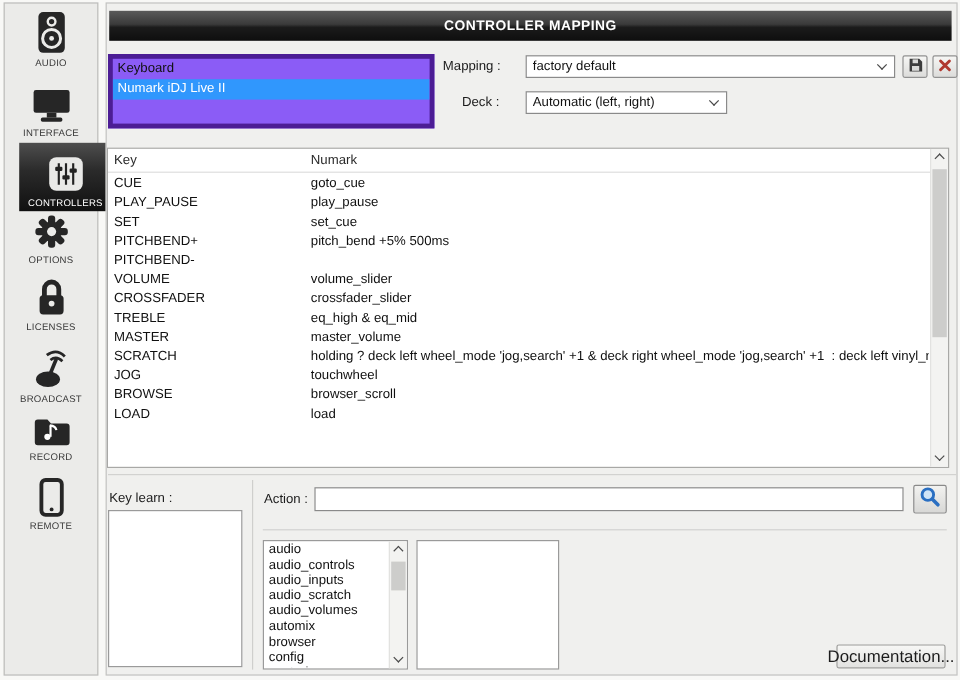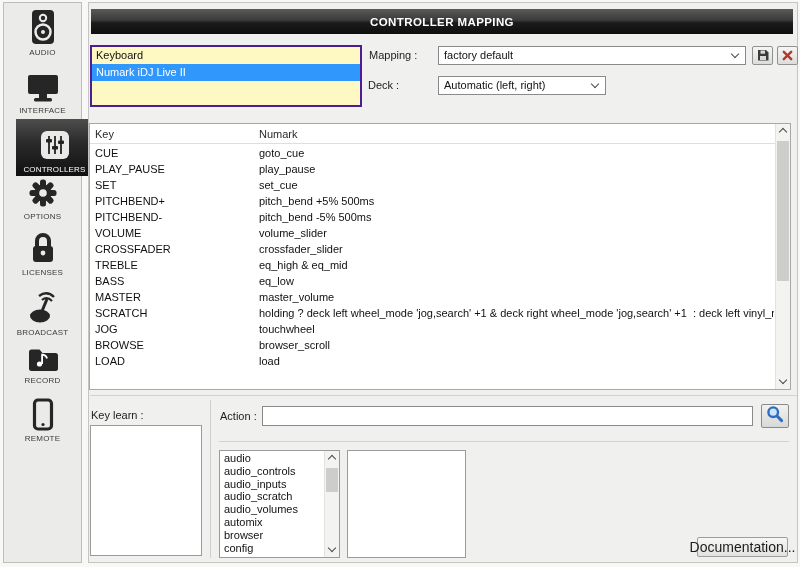--- a/index.html
+++ b/index.html
@@ -22,21 +22,21 @@
   .side-icon { display:flex; align-items:center; justify-content:center; }
 
   
   .title-bar { position:absolute; left:2px; top:6px; width:702px; height:25px;
                background:linear-gradient(180deg,#5a5a5a 0%,#3a3a3a 45%,#1b1b1b 55%,#0e0e0e 100%);
                display:flex; align-items:center; justify-content:center; }
   .title-bar span { color:#ffffff; font-size:11.5px; font-weight:bold; letter-spacing:0.4px; }
 
   
   .device-list { position:absolute; left:1px; top:42px; width:272px; height:62px;
-                 background:#fef9c3; border:2px solid #4c1d95; overflow:hidden; }
+                 background:#8b5cf6; border:4px solid #4c1d95; overflow:hidden; }
   .device-item { height:17px; line-height:17px; font-size:11px; color:#111; padding-left:4px;
                  white-space:nowrap; cursor:default; }
   .device-item.selected { background:#3097fd; color:#fff; }
 
   .lbl { position:absolute; font-size:11px; color:#1c1c1c; white-space:nowrap; }
 
   
   .combo { position:absolute; height:19px; background:#fff; border:1px solid #8a8a8a;
            font-size:11px; color:#111; line-height:17px; padding-left:5px;
            display:flex; align-items:center; cursor:default; }
@@ -237,21 +237,21 @@
       <span>
         <svg width="11" height="11" viewBox="0 0 11 11">
             <g stroke="#b0382f" stroke-width="2.4" stroke-linecap="round">
               <line x1="1.8" y1="1.8" x2="9.2" y2="9.2"></line>
               <line x1="9.2" y1="1.8" x2="1.8" y2="9.2"></line>
             </g>
           </svg>
       </span>
     </div>
 
-    <span class="lbl" style="left:279px; top:76px;text-align:right;">Deck :</span>
+    <span class="lbl" style="left:296px; top:76px;text-align:right;">Deck :</span>
     <div class="combo" style="left:349px; top:73px; width:168px;">
       <span class="combo-text">Automatic (left, right)</span>
       <span class="chev-down"></span>
     </div>
 
     <div class="map-table">
       <div class="map-header">
         <span class="col-key">Key</span>
         <span class="col-action">Numark</span>
       </div>
@@ -267,37 +267,32 @@
         <div class="map-row">
             <span class="cell-key">SET</span>
             <span class="cell-action">set_cue</span>
           </div>
         <div class="map-row">
             <span class="cell-key">PITCHBEND+</span>
             <span class="cell-action">pitch_bend +5% 500ms</span>
           </div>
         <div class="map-row">
             <span class="cell-key">PITCHBEND-</span>
-            <span class="cell-action">pitch_bend -5% 500ms</span>
           </div>
         <div class="map-row">
             <span class="cell-key">VOLUME</span>
             <span class="cell-action">volume_slider</span>
           </div>
         <div class="map-row">
             <span class="cell-key">CROSSFADER</span>
             <span class="cell-action">crossfader_slider</span>
           </div>
         <div class="map-row">
             <span class="cell-key">TREBLE</span>
             <span class="cell-action">eq_high &amp; eq_mid</span>
-          </div>
-        <div class="map-row">
-            <span class="cell-key">BASS</span>
-            <span class="cell-action">eq_low</span>
           </div>
         <div class="map-row">
             <span class="cell-key">MASTER</span>
             <span class="cell-action">master_volume</span>
           </div>
         <div class="map-row">
             <span class="cell-key">SCRATCH</span>
             <span class="cell-action">holding ? deck left wheel_mode 'jog,search' +1 &amp; deck right wheel_mode 'jog,search' +1  : deck left vinyl_mod...</span>
           </div>
         <div class="map-row">

